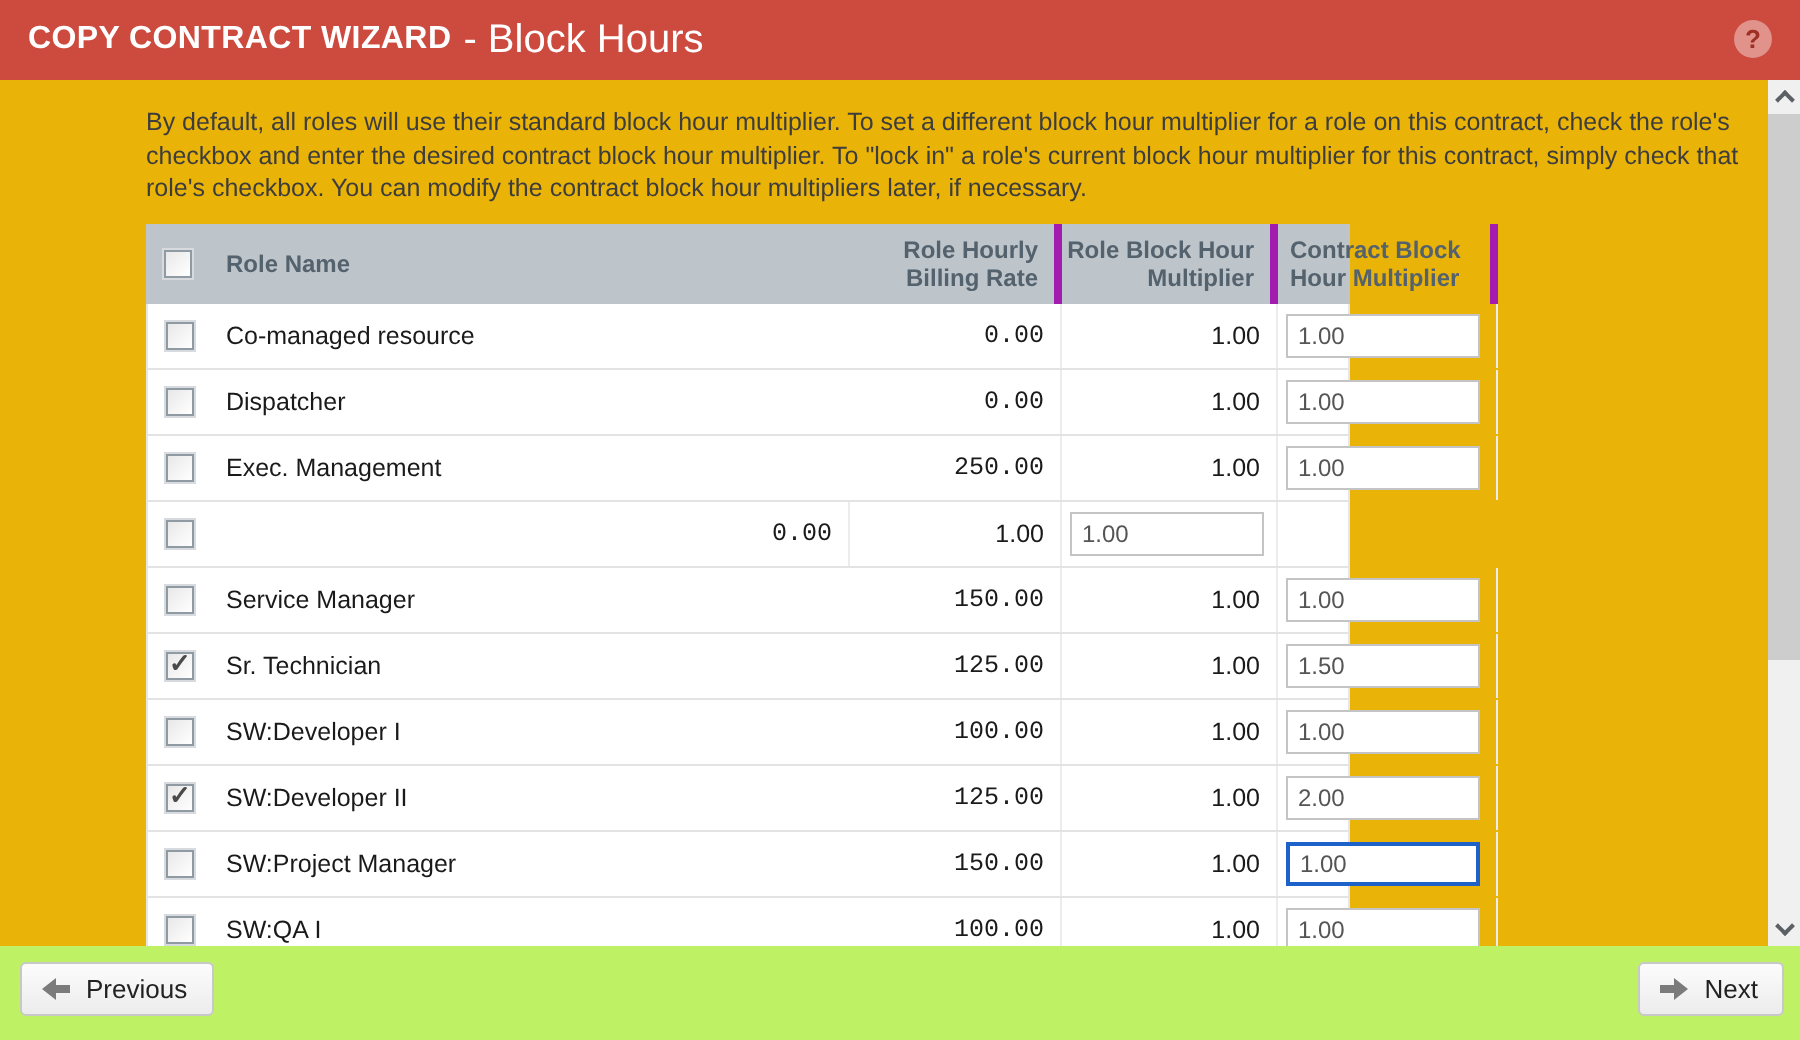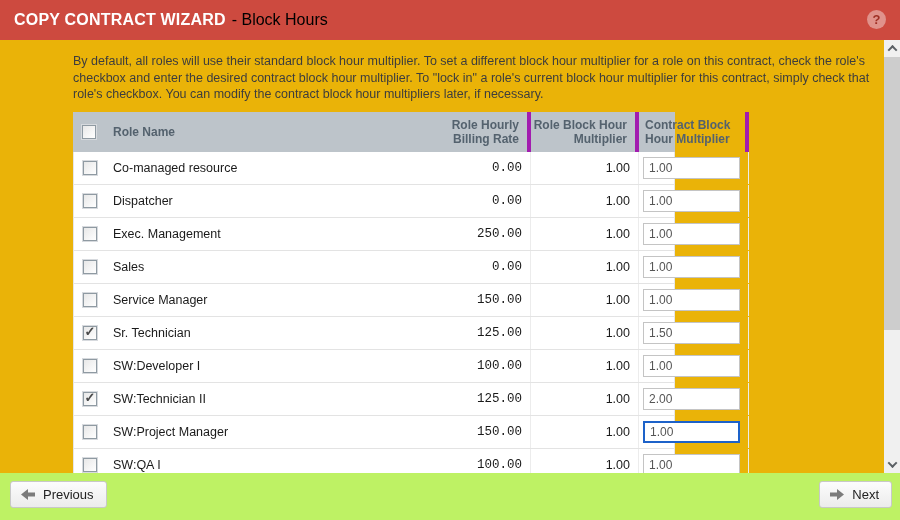--- a/index.html
+++ b/index.html
@@ -3,21 +3,21 @@
 <meta charset="utf-8">
 <style>
   * { margin:0; padding:0; box-sizing:border-box; }
   body { font-family:"Liberation Sans", sans-serif; background:#fff; }
   .window { position:relative; width:900px; height:520px; background:#fff; overflow:hidden; }
 
   
   .titlebar { position:absolute; top:0; left:0; width:900px; height:40px; background:#cd4a3f;
               display:flex; align-items:center; padding:0 14px; }
   .titlebar .t-bold { color:#fff; font-weight:bold; font-size:16px; letter-spacing:.2px; }
-  .titlebar .t-rest { color:#000000; font-size:16px; margin-left:6px; font-weight:normal; }
+  .titlebar .t-rest { color:#ffffff; font-size:20px; margin-left:6px; font-weight:normal; }
   .help-circle { position:absolute; right:14px; top:10px; width:19px; height:19px; border-radius:50%;
                  background:#e0928b; color:#9e2f24; font-weight:bold; font-size:13px;
                  display:flex; align-items:center; justify-content:center; cursor:pointer; }
 
   
   .content { position:absolute; top:40px; left:0; width:884px; height:433px; overflow:hidden; background:#eab308;padding-left:39px; }
   .desc { margin:13px 26px 9px 34px; width:824px; font-size:12.5px; line-height:16.5px; color:#3d3d3d; }
 
   
   .table { margin-left:34px; width:602px; }
@@ -133,21 +133,20 @@
     <div class="tcell c-contract">
       <input class="mult-input" type="text" value="1.00" style="">
     </div>
     <div class="tcell c-filler"></div>
   </div>
 
   <div class="trow">
     <div class="tcell c-check">
       <span class="cbx"></span>
     </div>
-    <div class="tcell c-role">Sales</div>
     <div class="tcell c-rate">0.00</div>
     <div class="tcell c-mult">1.00</div>
     <div class="tcell c-contract">
       <input class="mult-input" type="text" value="1.00" style="">
     </div>
     <div class="tcell c-filler"></div>
   </div>
 
   <div class="trow">
     <div class="tcell c-check">
@@ -185,21 +184,21 @@
     <div class="tcell c-contract">
       <input class="mult-input" type="text" value="1.00" style="">
     </div>
     <div class="tcell c-filler"></div>
   </div>
 
   <div class="trow">
     <div class="tcell c-check">
       <span class="cbx checked"></span>
     </div>
-    <div class="tcell c-role">SW:Technician II</div>
+    <div class="tcell c-role">SW:Developer II</div>
     <div class="tcell c-rate">125.00</div>
     <div class="tcell c-mult">1.00</div>
     <div class="tcell c-contract">
       <input class="mult-input" type="text" value="2.00" style="">
     </div>
     <div class="tcell c-filler"></div>
   </div>
 
   <div class="trow">
     <div class="tcell c-check">

